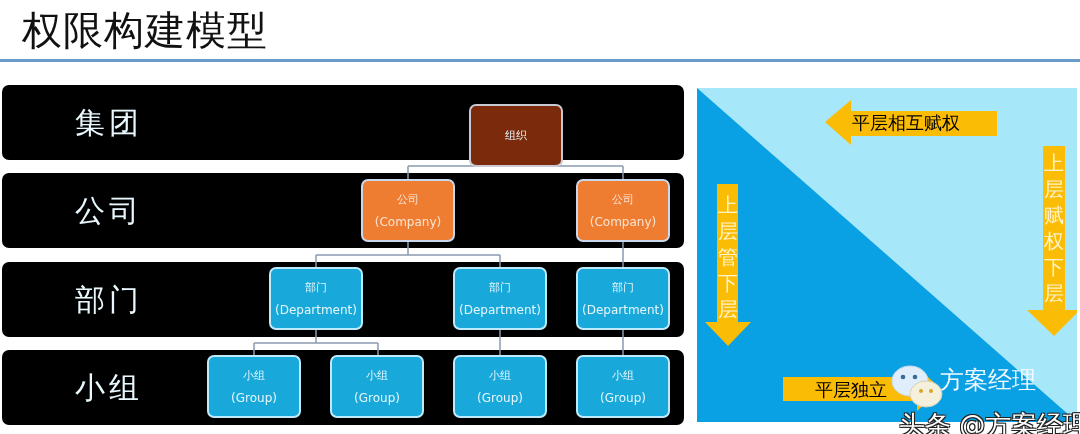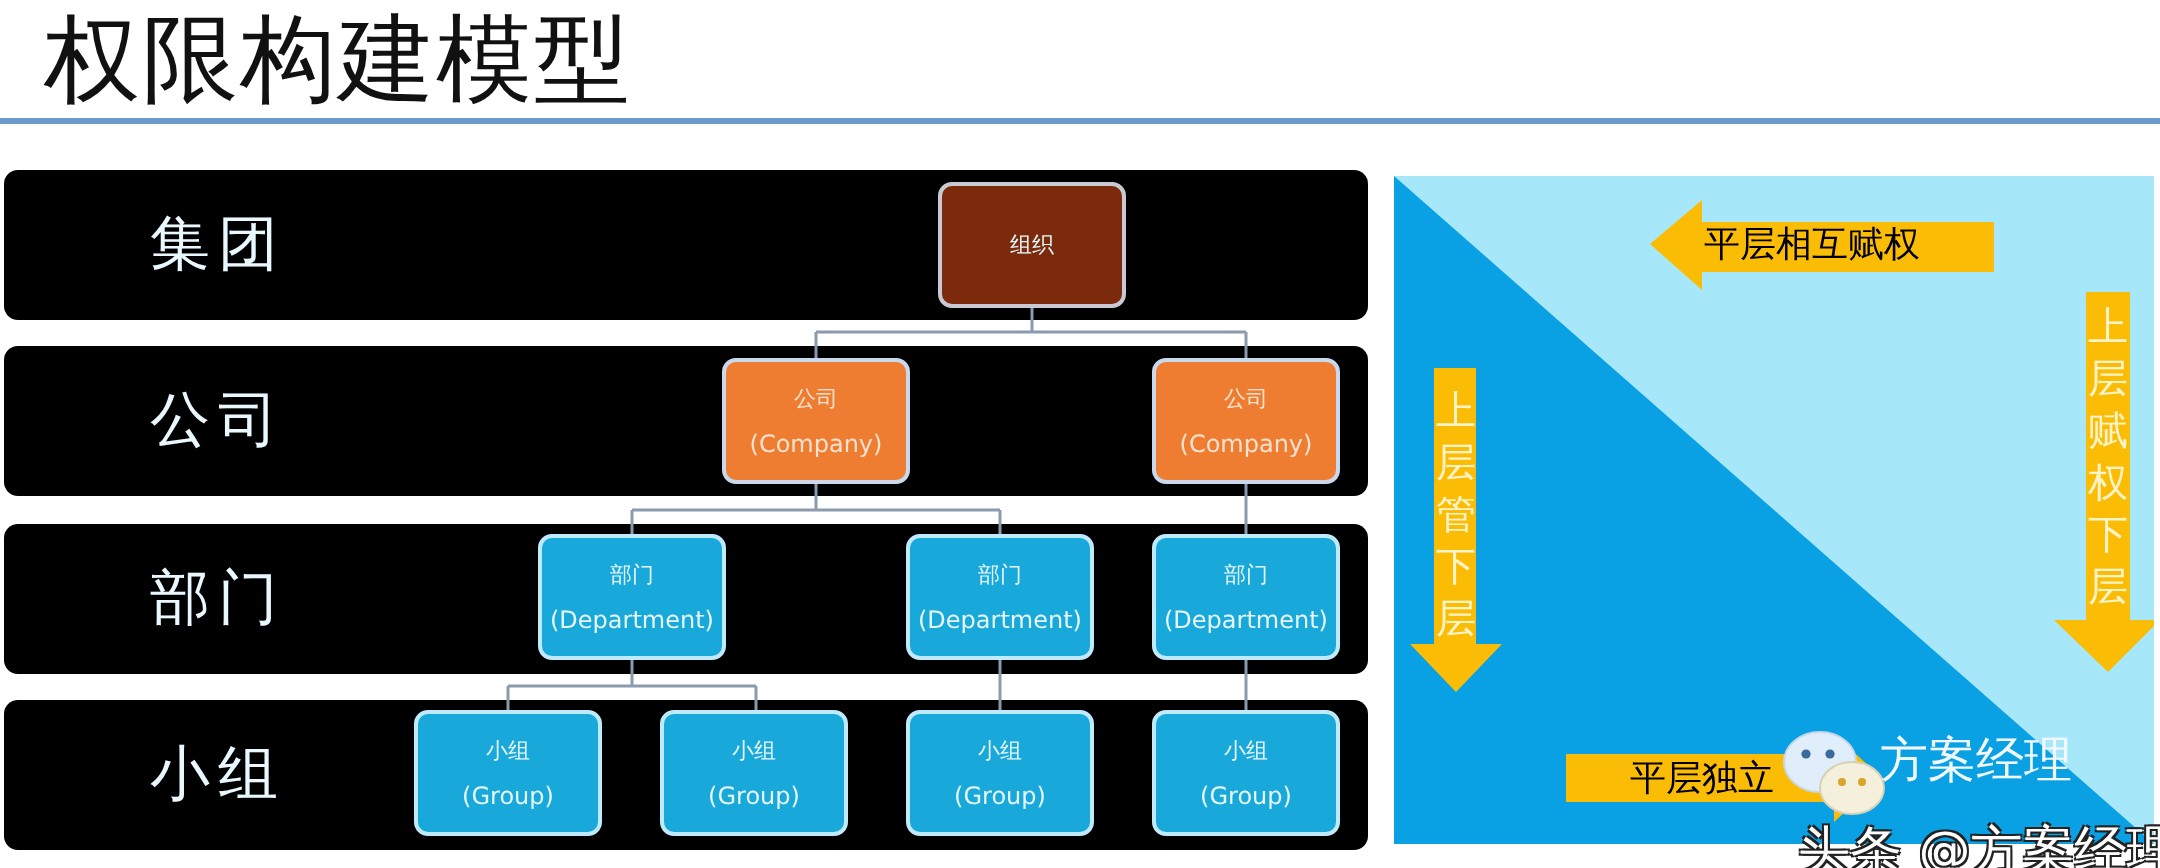--- a/index.html
+++ b/index.html
@@ -3,21 +3,21 @@
 <meta charset="utf-8">
 <style>
   html, body { margin: 0; padding: 0; }
   body {
     width: 1080px; height: 434px; position: relative; overflow: hidden;
     background: #ffffff;
     font-family: "DejaVu Sans", "Liberation Sans", sans-serif;
   }
   .title {
     position: absolute; left: 22px; top: 4px;
-    font-size: 48px; color: #111; letter-spacing: 1px; line-height: 52px;
+    font-size: 40px; color: #111; letter-spacing: 1px; line-height: 52px;
   }
   .title-rule {
     position: absolute; left: 0; top: 59px; width: 1080px; height: 3px;
     background: #6b9bc8;
   }
   .band {
     position: absolute; left: 2px; width: 682px; height: 75px;
     background: #000000; border-radius: 7px;
   }
   .band-label {
@@ -74,21 +74,21 @@
   <g stroke="#8a9aae" stroke-width="1.5" fill="none">
     <path d="M516 154 V166 M408 166 H623 M408 166 V179 M623 166 V179"></path>
     <path d="M408 242 V255 M316 255 H500 M316 255 V267 M500 255 V267"></path>
     <path d="M623 242 V267"></path>
     <path d="M316 330 V343 M254 343 H378 M254 343 V355 M378 343 V355"></path>
     <path d="M500 330 V355"></path>
     <path d="M623 330 V355"></path>
   </g>
 </svg>
 
-<div class="node org" style="left:469px; top:91px;">
+<div class="node org" style="left:469px; top:104px;">
   <span class="cn">组织</span>
 </div>
 
 <div class="node company" style="left:361px; top:179px;">
   <span class="cn">公司</span>
   <span>(Company)</span>
 </div>
 <div class="node company" style="left:576px; top:179px;">
   <span class="cn">公司</span>
   <span>(Company)</span>

